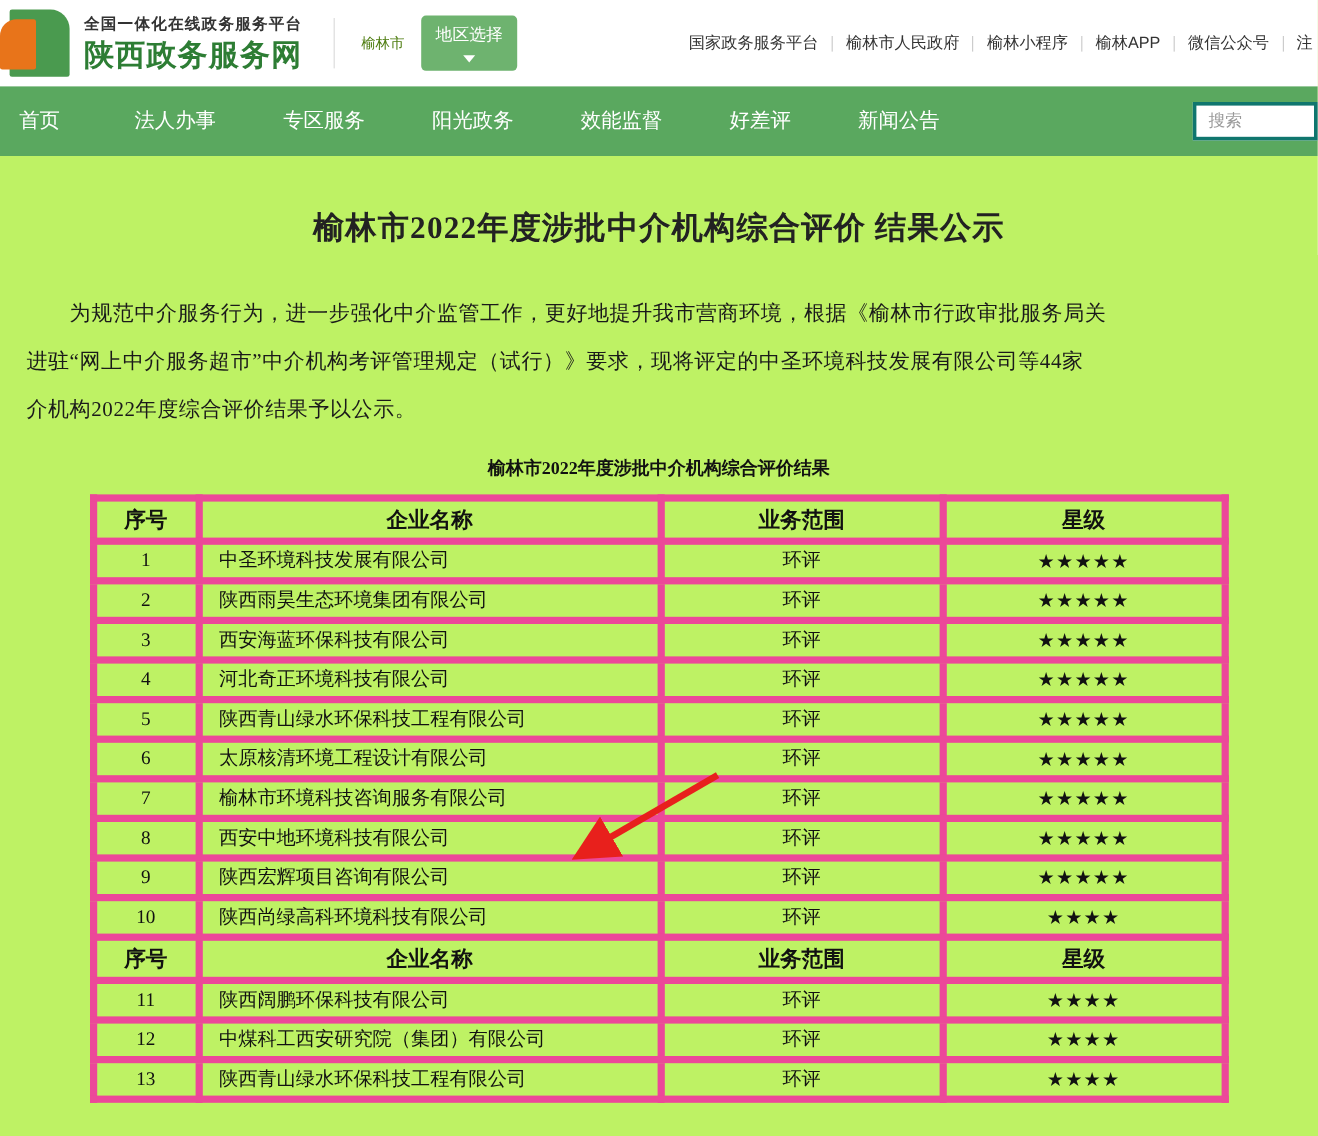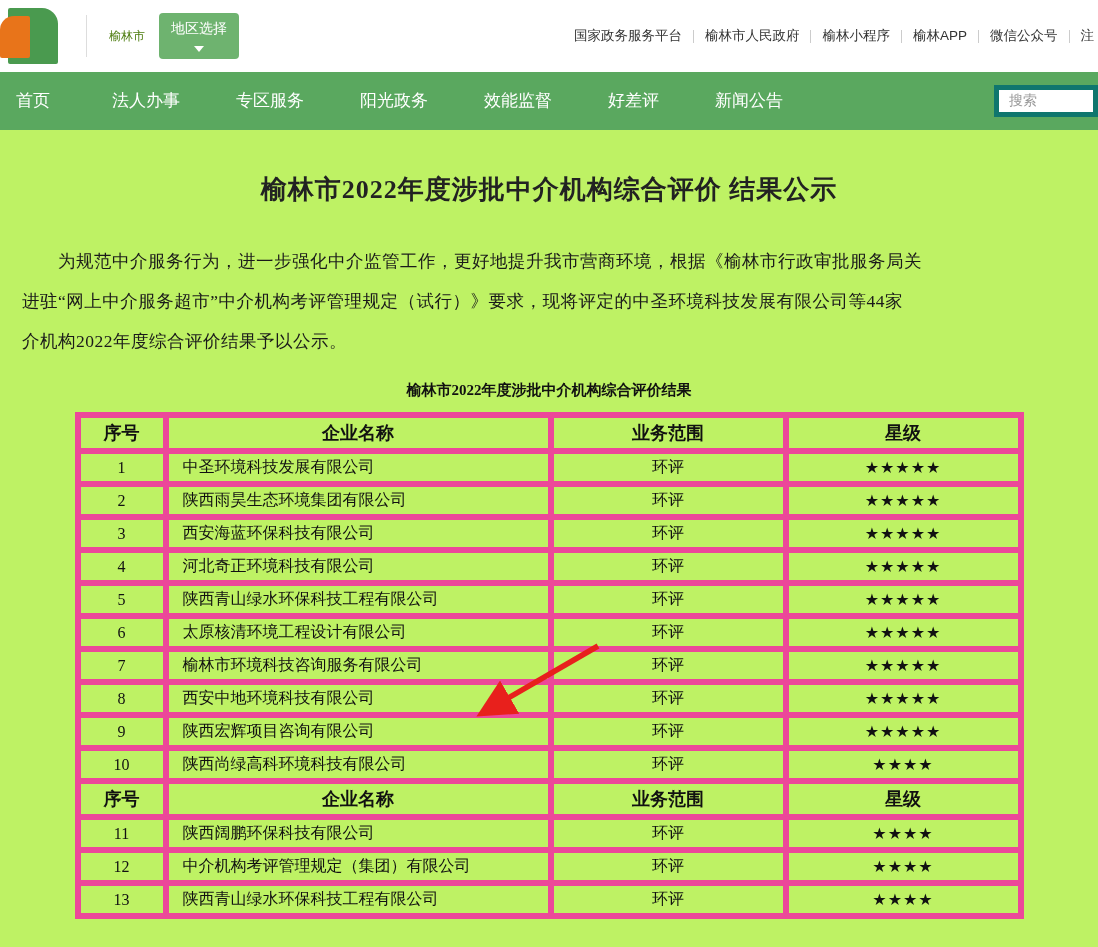--- a/index.html
+++ b/index.html
@@ -142,21 +142,21 @@
     padding-left: 16px;
     padding-right: 34px;
   }
   .search-box {
     position: absolute;
     right: 0;
     top: 13px;
     width: 104px;
     height: 32px;
     background: #ffffff;
-    border: 5px solid #0f766e;
+    border: 3px solid #0f766e;
     box-sizing: border-box;
     display: flex;
     align-items: center;
   }
   .search-box span {
     color: #999;
     font-size: 14px;
     padding-left: 10px;
   }
 
@@ -243,20 +243,24 @@
     pointer-events: none;
   }
 </style>
 </head>
 <body>
 
 <div class="header">
   <div class="logo-block">
     <div class="logo-green"></div>
     <div class="logo-orange"></div>
+  </div>
+  <div class="brand">
+    <div class="brand-sub">全国一体化在线政务服务平台</div>
+    <div class="brand-main">陕西政务服务网</div>
   </div>
   <div class="divider-v"></div>
   <div class="city-name">榆林市</div>
   <div class="region-select">
     <span>地区选择</span>
     <span class="caret-down"></span>
   </div>
   <div class="top-links">
     <a href="#">国家政务服务平台</a>
     <span class="sep"></span>
@@ -375,21 +379,21 @@
       </tr>
 
       <tr>
         <td class="col-idx">11</td>
         <td class="col-name">陕西阔鹏环保科技有限公司</td>
         <td class="col-scope">环评</td>
         <td class="col-star stars">★★★★</td>
       </tr>
       <tr>
         <td class="col-idx">12</td>
-        <td class="col-name">中介机构考评管理规定（集团）有限公司</td>
+        <td class="col-name">中煤科工西安研究院（集团）有限公司</td>
         <td class="col-scope">环评</td>
         <td class="col-star stars">★★★★</td>
       </tr>
       <tr>
         <td class="col-idx">13</td>
         <td class="col-name">陕西青山绿水环保科技工程有限公司</td>
         <td class="col-scope">环评</td>
         <td class="col-star stars">★★★★</td>
       </tr>
     </tbody>

